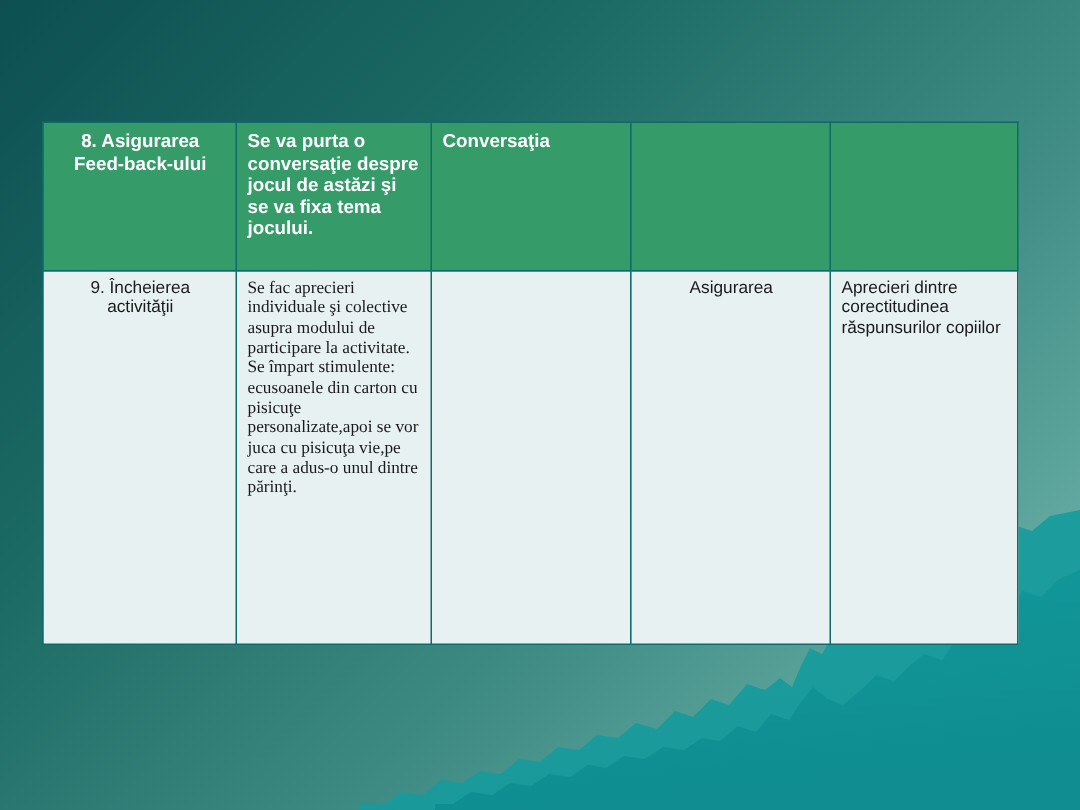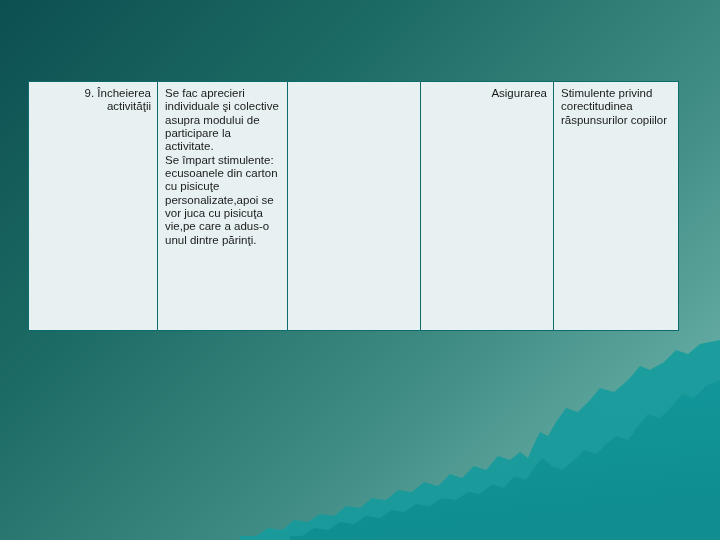--- a/index.html
+++ b/index.html
@@ -71,29 +71,30 @@
   }
 
   
   tr.row-light td {
     background: #e7f1f2;
     color: #1a1a1a;
     height: 238px;
     font-size: 11.5px;
   }
   tr.row-light td.center-cell {
-    text-align: right;
+    text-align: center;
     vertical-align: middle;
   }
   tr.row-light td.mid-cell {
     vertical-align: middle;
   }
   tr.row-light td.body-cell {
     vertical-align: top;
     padding-top: 30px;
+    font-family: Liberation Serif, serif;
   }
 
   .cell-text { display: block; white-space: pre-line; }
 </style>
 </head>
 <body>
 
 <div id="slide">
 
   <svg id="deco-mountains" viewBox="0 0 720 200" preserveAspectRatio="none" aria-hidden="true">
@@ -113,35 +114,53 @@
 
   <table id="lesson-table">
     <colgroup>
       <col class="col-1">
         <col class="col-2">
         <col class="col-3">
         <col class="col-4">
         <col class="col-5">
     </colgroup>
     <tbody>
+      <tr class="row-green">
+        <td class="center-cell">
+            <span class="cell-text">8. Asigurarea
+Feed-back-ului</span>
+          </td>
+        <td class="mid-cell">
+            <span class="cell-text">Se va purta o conversaţie despre jocul de astăzi şi se va fixa tema jocului.</span>
+          </td>
+        <td class="mid-cell">
+            <span class="cell-text">Conversaţia</span>
+          </td>
+        <td class="mid-cell">
+            <span class="cell-text"></span>
+          </td>
+        <td class="mid-cell">
+            <span class="cell-text"></span>
+          </td>
+      </tr>
       <tr class="row-light">
         <td class="center-cell">
             <span class="cell-text">9. Încheierea
 activităţii</span>
           </td>
         <td class="body-cell">
             <span class="cell-text">Se fac aprecieri individuale şi colective asupra modului de participare la activitate.
 Se împart stimulente: ecusoanele din carton cu pisicuţe personalizate,apoi se vor juca cu pisicuţa vie,pe care a adus-o unul dintre părinţi.</span>
           </td>
         <td class="mid-cell">
             <span class="cell-text"></span>
           </td>
         <td class="center-cell">
             <span class="cell-text">Asigurarea</span>
           </td>
         <td class="mid-cell">
-            <span class="cell-text">Stimulente privind corectitudinea răspunsurilor copiilor</span>
+            <span class="cell-text">Aprecieri dintre corectitudinea răspunsurilor copiilor</span>
           </td>
       </tr>
     </tbody>
   </table>
 
 </div>
 
 </body></html>

